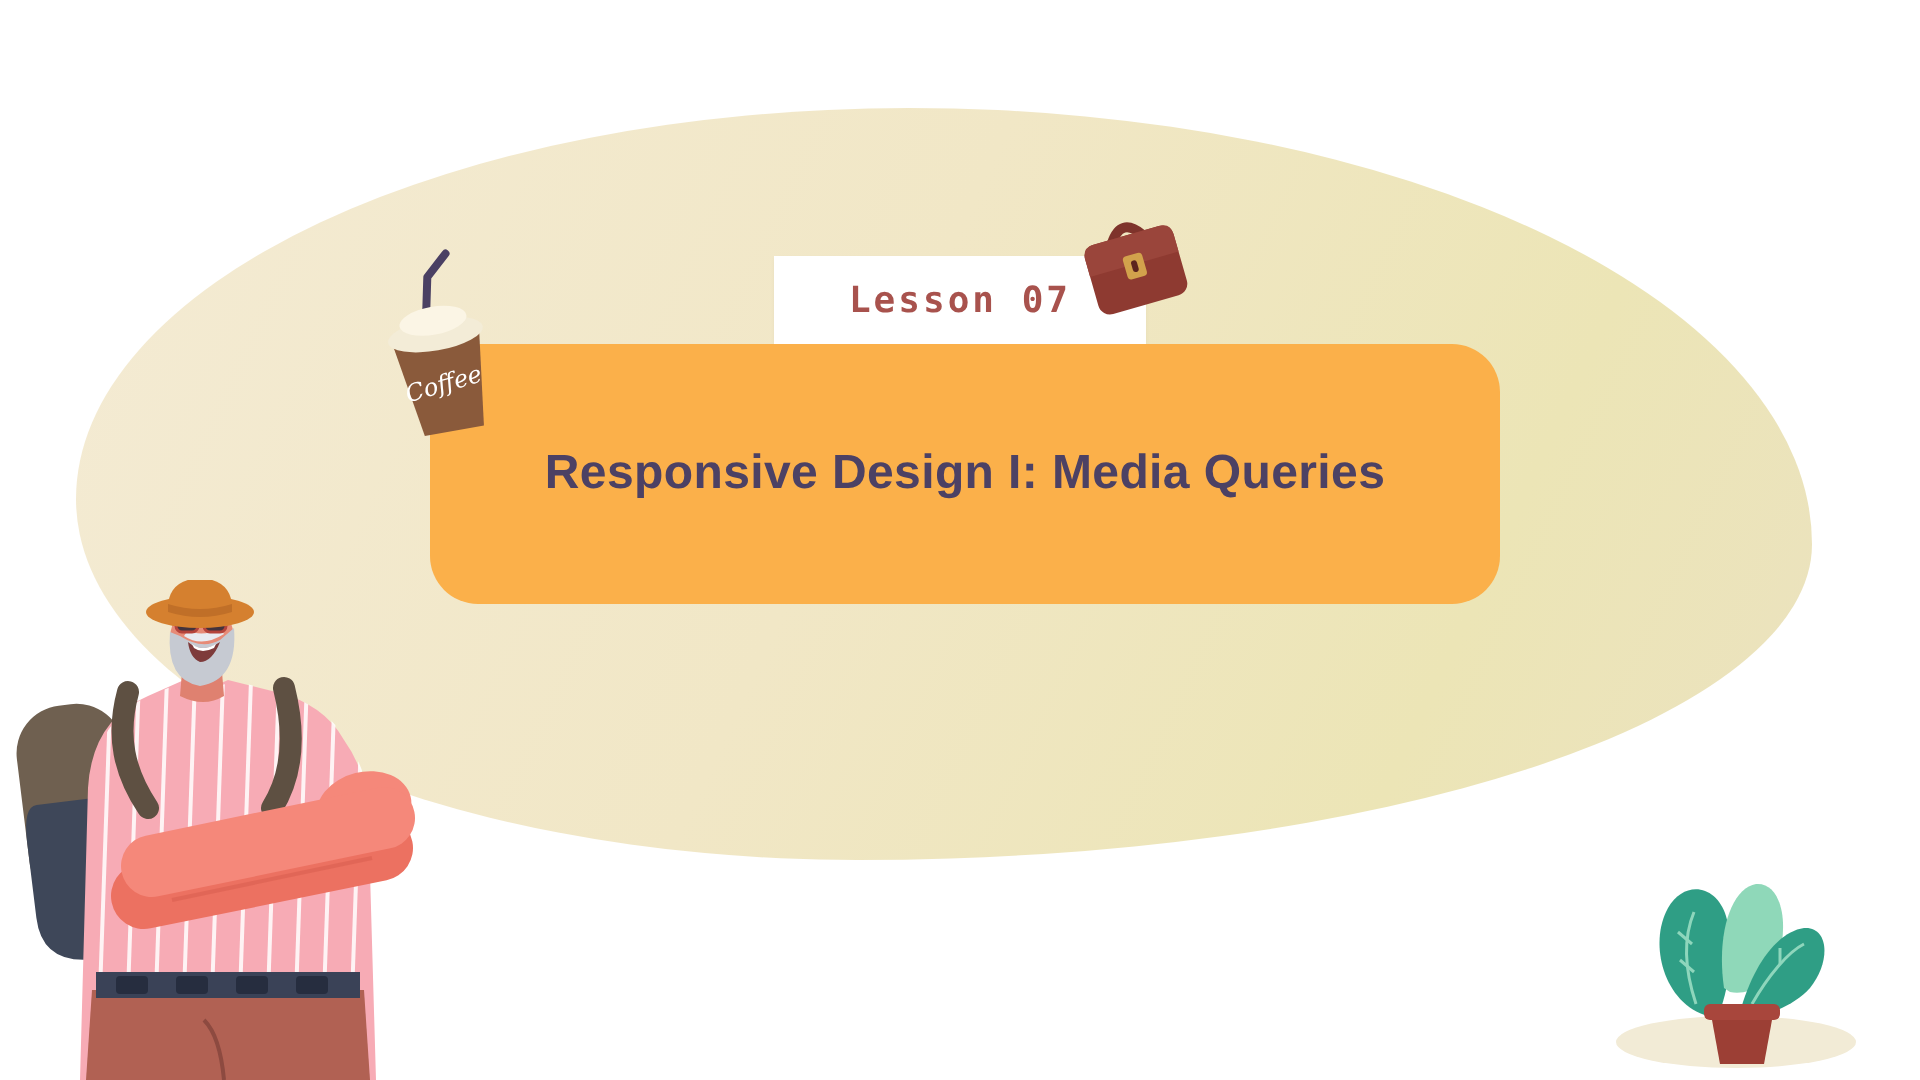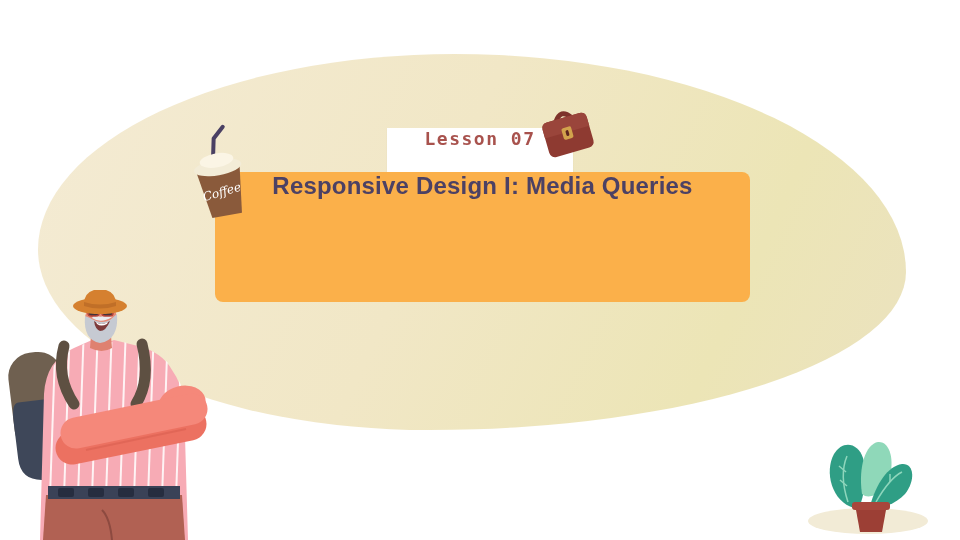--- a/index.html
+++ b/index.html
@@ -15,37 +15,37 @@
     left: 38px; top: 54px;
     width: 868px; height: 376px;
     background: linear-gradient(115deg, #f4ebd4 0%, #f1e7c6 45%, #ece5b6 78%, #ebe2bf 100%);
     border-radius: 48% 52% 55% 45% / 52% 58% 42% 48%;
   }
   .lesson-badge {
     position: absolute;
     left: 387px; top: 128px;
     width: 186px; height: 44px;
     background: #ffffff;
-    display: flex; align-items: flex-start; justify-content: center;
+    display: flex; align-items: center; justify-content: center;
     box-shadow: 0 1px 2px rgba(0,0,0,0.04);
   }
   .lesson-badge span {
     font-family: "DejaVu Sans Mono", monospace;
     font-weight: bold;
     font-size: 18px;
     letter-spacing: 1.5px;
     color: #a8524d;
   }
   .title-box {
     position: absolute;
     left: 215px; top: 172px;
     width: 535px; height: 130px;
     background: #fbb04a;
-    border-radius: 8px;
-    display: flex; justify-content: center;
+    border-radius: 24px;
+    display: flex; align-items: center; justify-content: center;
   }
   .title-box h1 {
     margin: 0;
     font-size: 24px;
     font-weight: 700;
     letter-spacing: 0.2px;
     color: #4c4164;
     text-align: center;
   }
   .deco { position: absolute; }

